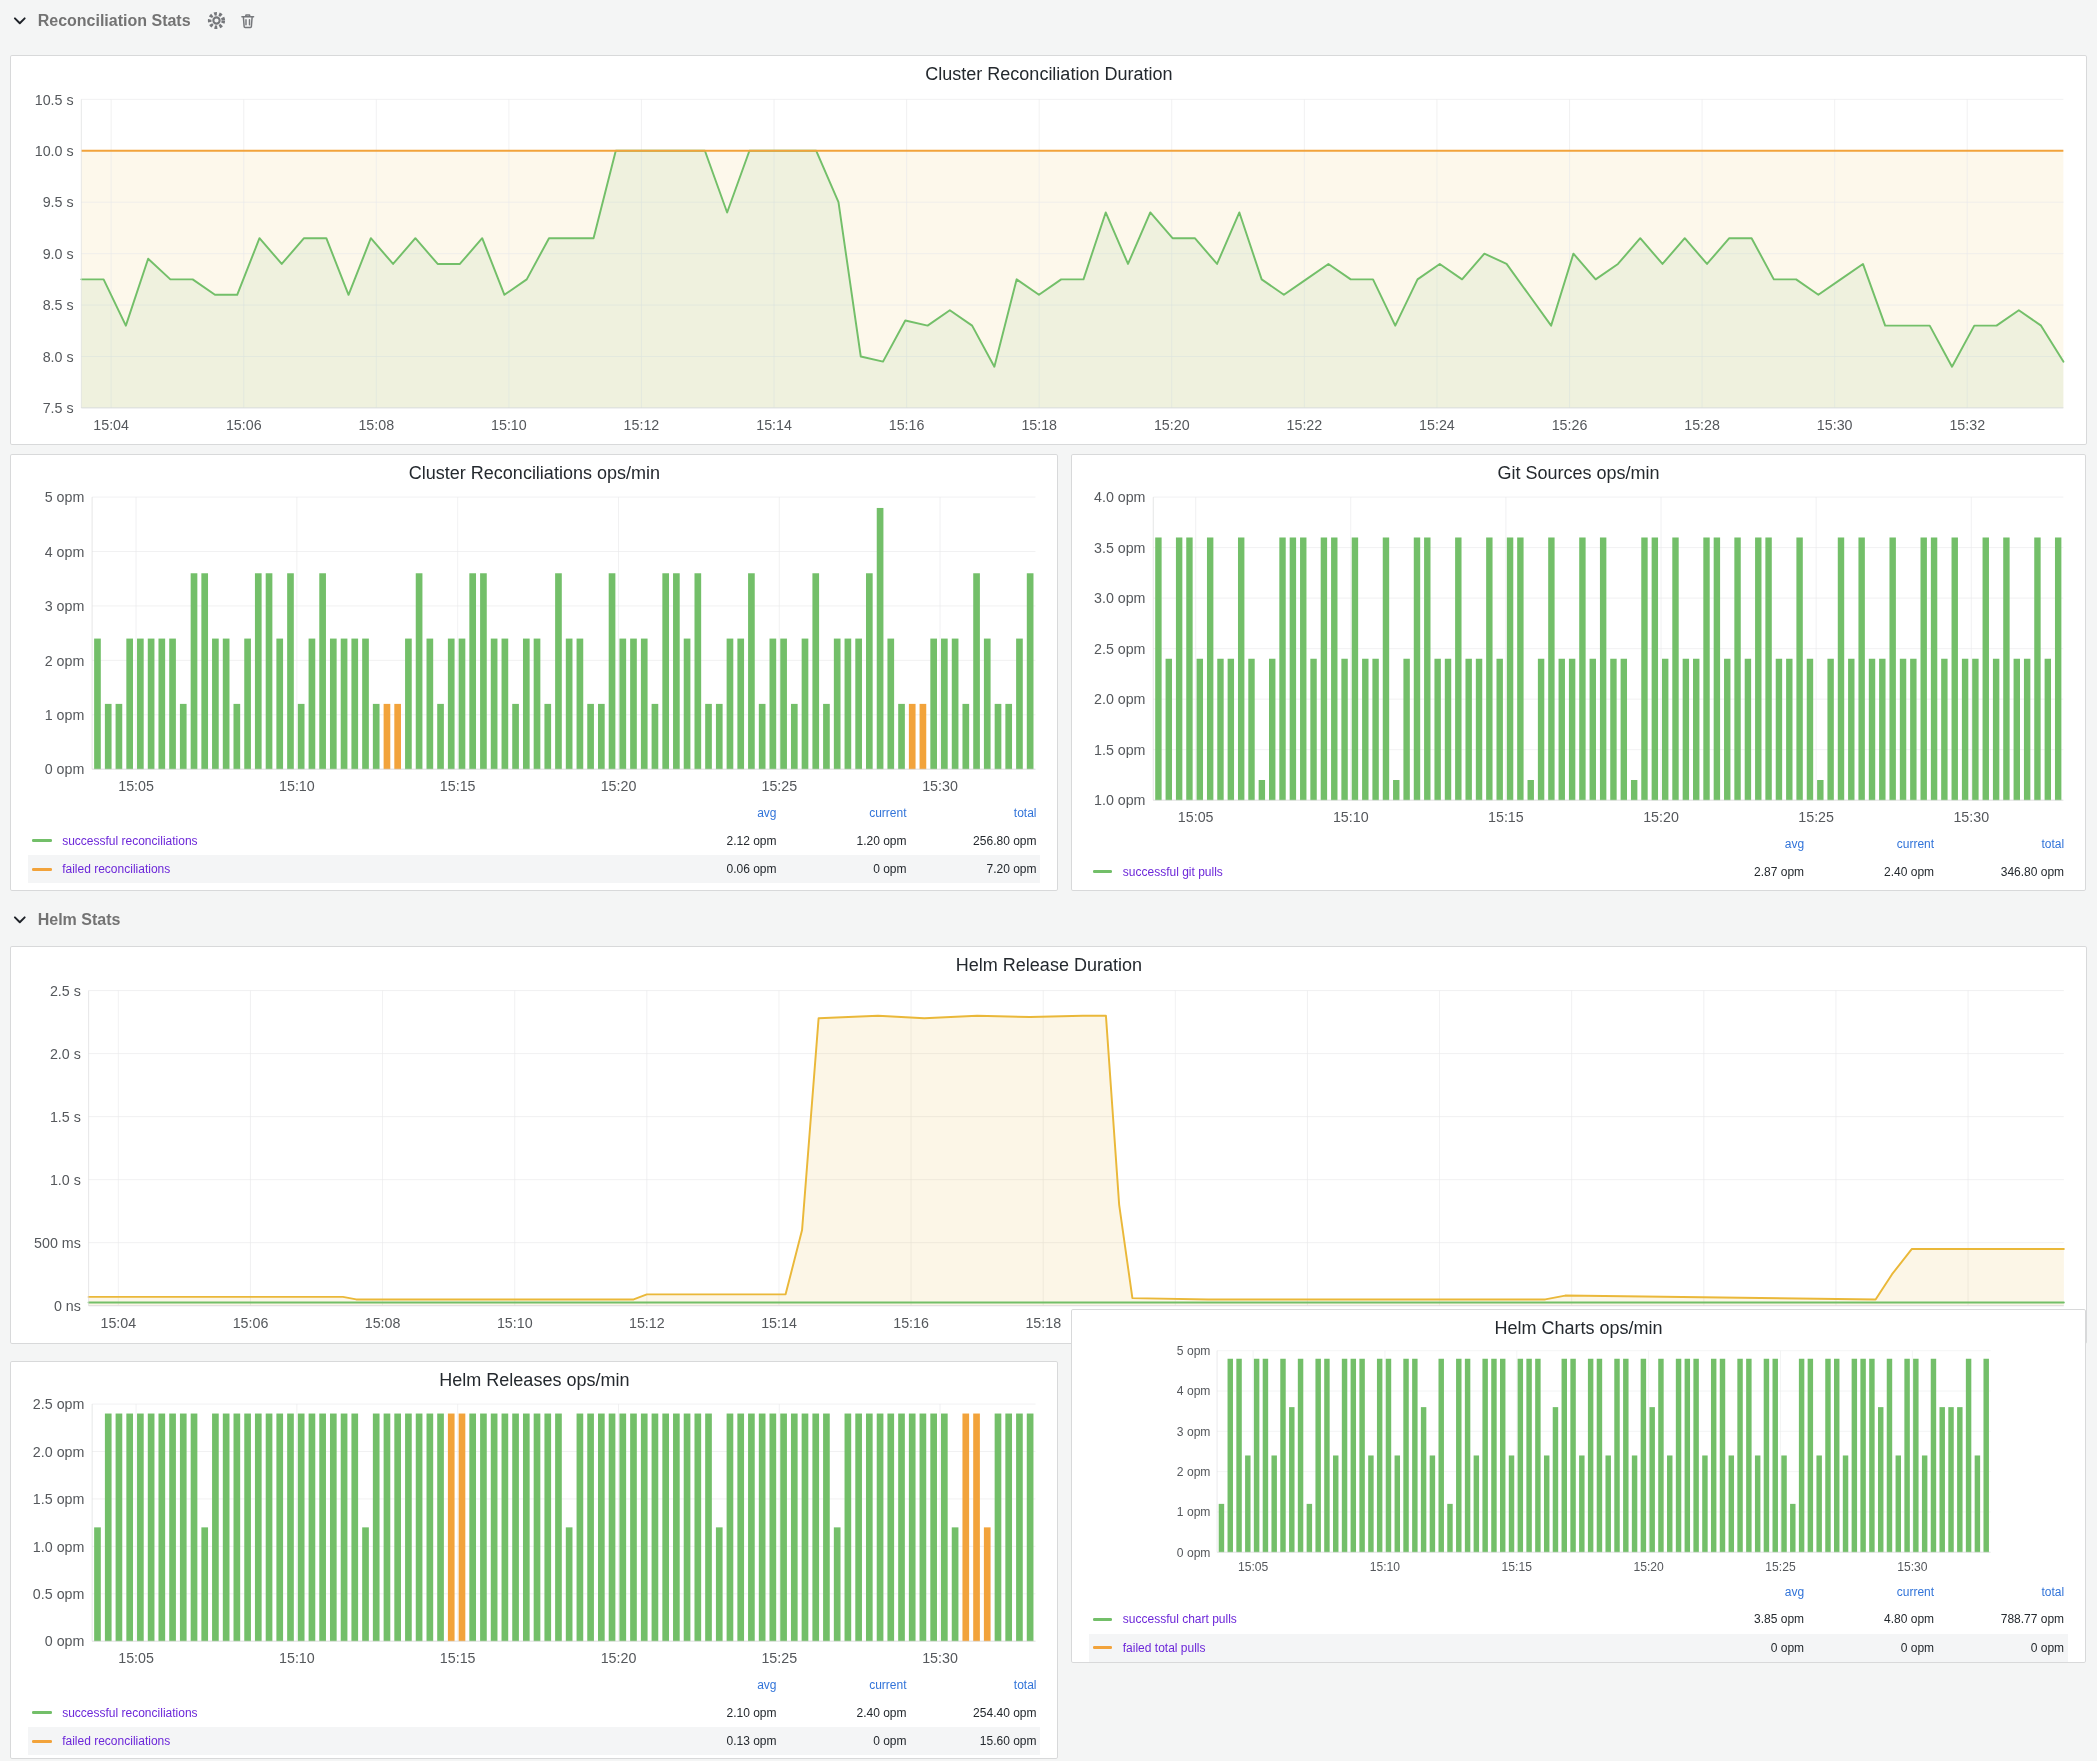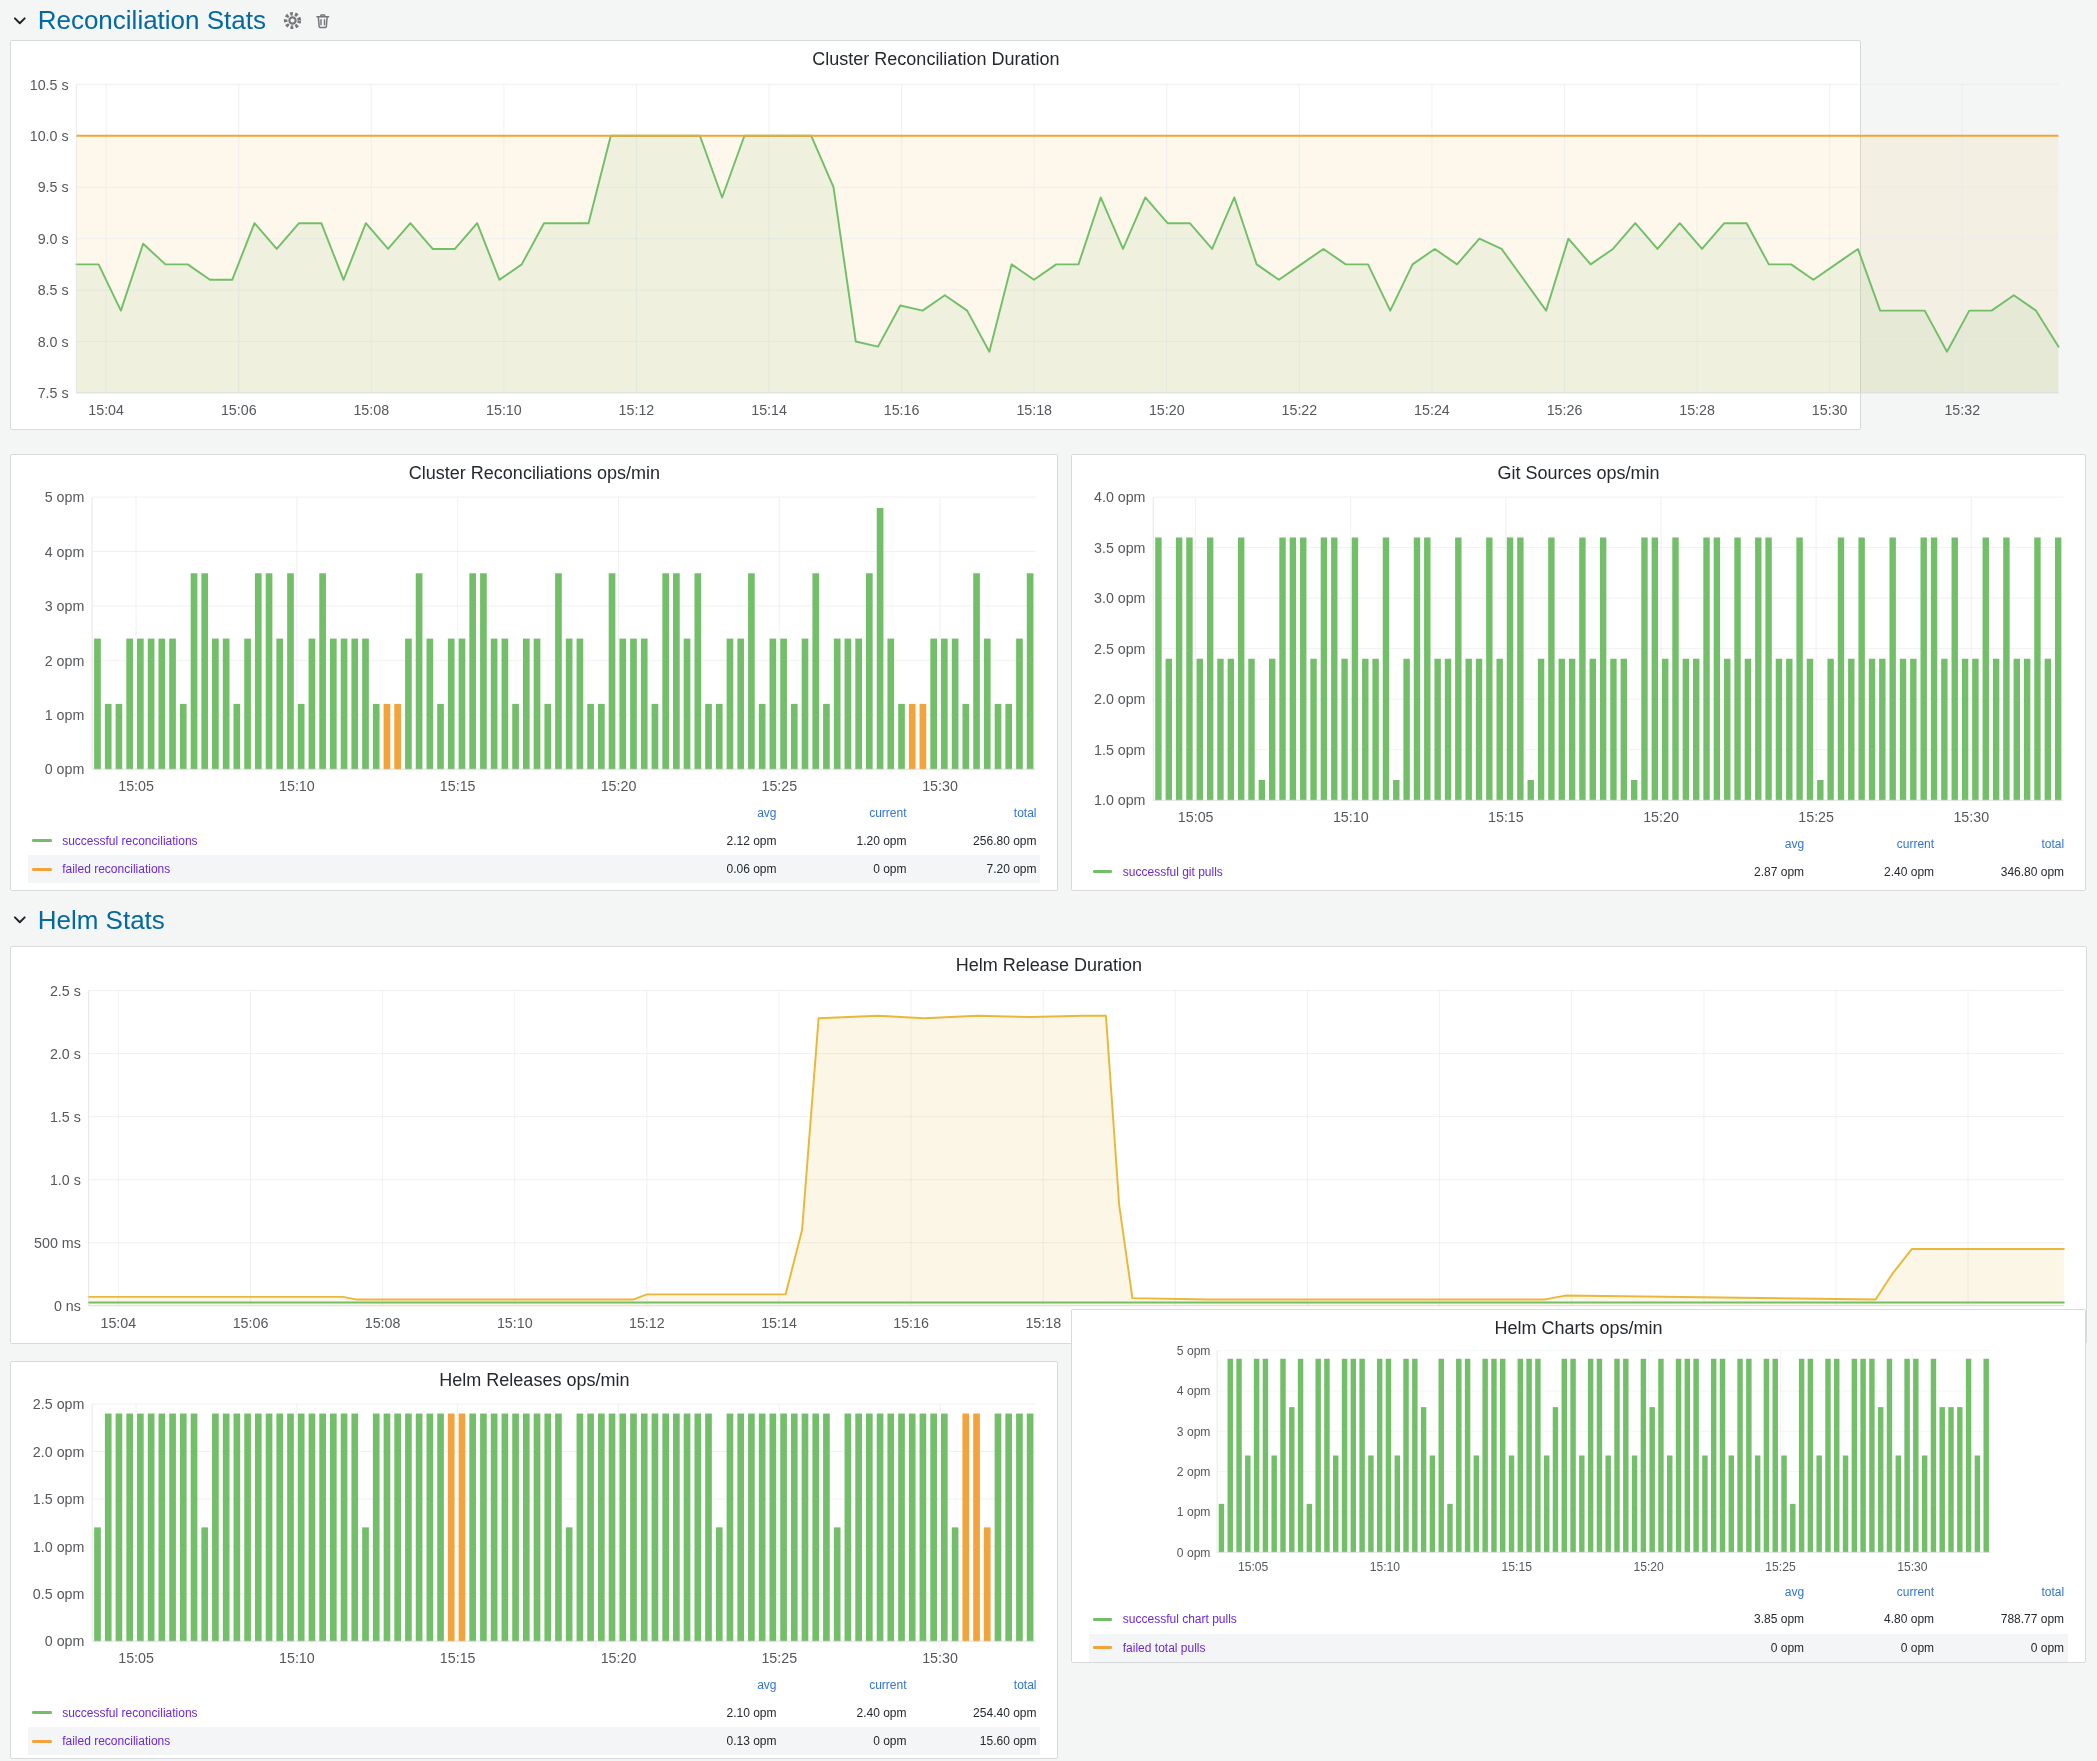--- a/index.html
+++ b/index.html
@@ -1,20 +1,20 @@
 <!DOCTYPE html>
 <html style="font-size:10.4px"><head>
 <meta charset="utf-8">
 <style>
   * { box-sizing: border-box; margin: 0; padding: 0; }
   html,body { background:#f4f5f5; }
   body { font-family:"Liberation Sans","DejaVu Sans",sans-serif; color:#24292e; }
   .dash { position:relative; width:2097px; height:1761px; background:#f4f5f5; overflow:hidden; }
   .section-header { position:absolute; left:11.7px; display:flex; align-items:center; gap:10.4px; height:34px; }
-  .section-header h1 { font-size:26px; font-weight:400; color:#0369a1; margin-right:5.2px; cursor:pointer; }
+  .section-header h1 { font-size:16px; font-weight:700; color:#737373; margin-right:5.2px; cursor:pointer; }
   .chev { display:flex; align-items:center; cursor:pointer; }
   .icon-btn { display:flex; align-items:center; cursor:pointer; }
   .panel { position:absolute; background:#ffffff; border:0.6px solid #d8d9da; border-radius:1.9px; display:flex; flex-direction:column; }
   .panel-title { font-size:18px; font-weight:500; color:#24292e; text-align:center; padding:8.4px 0 3.2px; line-height:1.2; cursor:pointer; }
   svg.chart { display:block; margin:0 auto; font-family:"Liberation Sans","DejaVu Sans",sans-serif; }
   .legend { padding:1.3px 17px 0; font-size:12px; color:#24292e; }
   .lg-head, .lg-row { display:flex; align-items:center; height:28.5px; padding:0 3.9px; }
   .lg-head { height:26px; }
   .lg-row.alt { background:#f4f5f6; }
   .lg-label { flex:1; display:flex; align-items:center; gap:10.4px; min-width:0; }
@@ -42,21 +42,21 @@
         </svg>
     </span>
     <span class="icon-btn">
       <svg width="19.5" height="19.5" viewBox="0 0 20 20">
           <path d="M4 6 H16 M8 6 V4.5 A0.5 0.5 0 0 1 8.5 4 H11.5 A0.5 0.5 0 0 1 12 4.5 V6 M5.5 6 L6.3 16 A1 1 0 0 0 7.3 17 H12.7 A1 1 0 0 0 13.7 16 L14.5 6" stroke="#75777b" stroke-width="1.5" fill="none" stroke-linecap="round"></path>
           <path d="M8.2 9 V14 M11.8 9 V14" stroke="#75777b" stroke-width="1.5" stroke-linecap="round"></path>
         </svg>
     </span>
   </div>
 
-  <div class="panel" style="left:10.4px;top:40px;width:1851px;height:390px">
+  <div class="panel" style="left:10.4px;top:55px;width:2077px;height:390px">
     <h2 class="panel-title">Cluster Reconciliation Duration</h2>
     <svg class="chart" id="chart-cluster-reconciliation-duration" width="2066" height="350" viewBox="0 0 3186 540">
         <rect x="100" y="95.3" width="3058" height="396.7" fill="rgba(234,184,57,0.10)"></rect>
         <line x1="100" x2="3158" y1="492.0" y2="492.0" stroke="#e9eaeb" stroke-width="1"></line>
         <line x1="100" x2="3158" y1="412.7" y2="412.7" stroke="#e9eaeb" stroke-width="1"></line>
         <line x1="100" x2="3158" y1="333.3" y2="333.3" stroke="#e9eaeb" stroke-width="1"></line>
         <line x1="100" x2="3158" y1="254.0" y2="254.0" stroke="#e9eaeb" stroke-width="1"></line>
         <line x1="100" x2="3158" y1="174.7" y2="174.7" stroke="#e9eaeb" stroke-width="1"></line>
         <line x1="100" x2="3158" y1="95.3" y2="95.3" stroke="#e9eaeb" stroke-width="1"></line>
         <line x1="100" x2="3158" y1="16.0" y2="16.0" stroke="#e9eaeb" stroke-width="1"></line>

